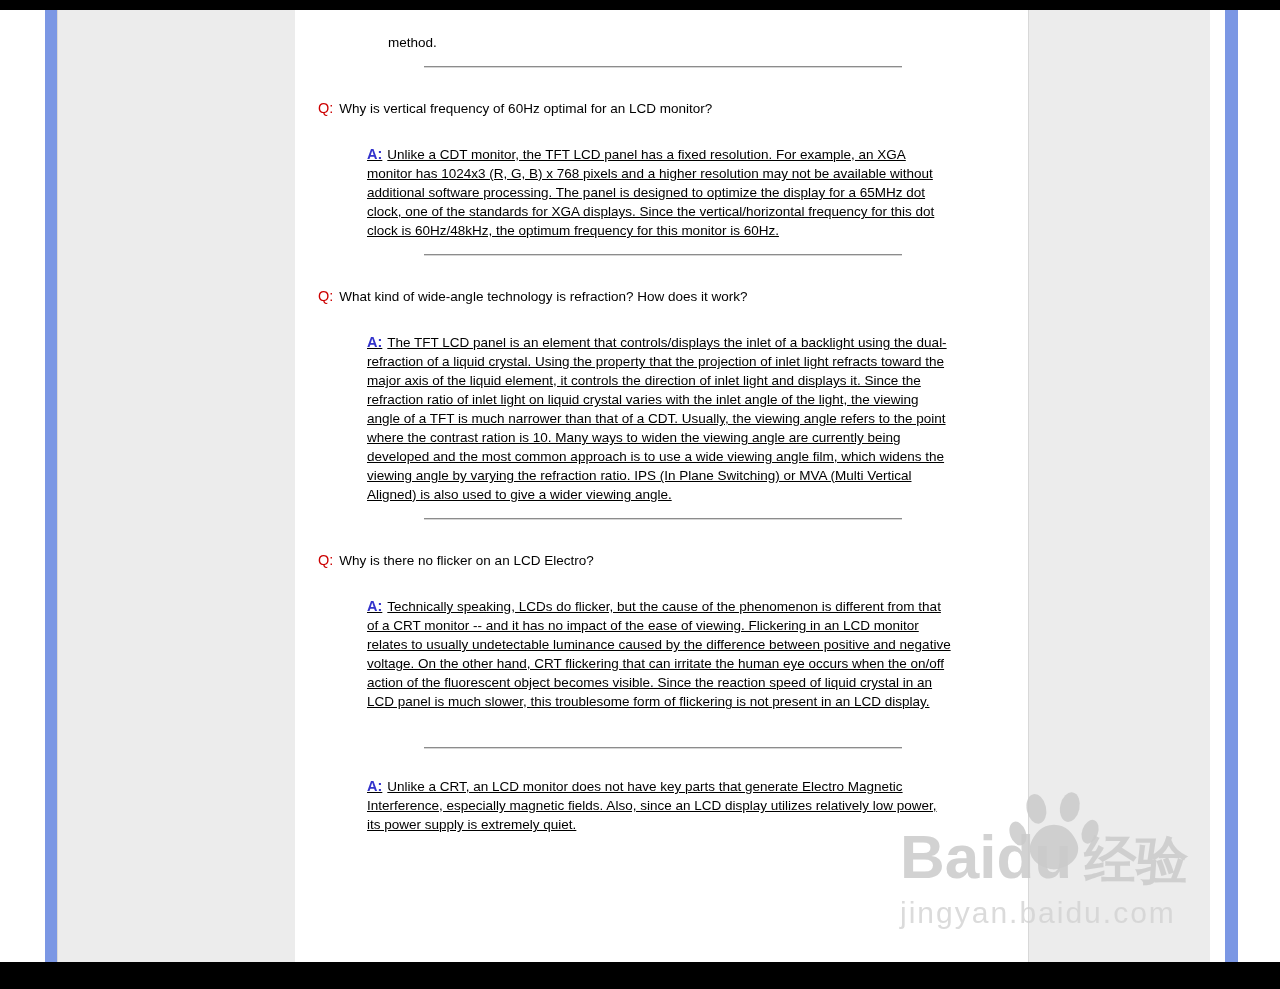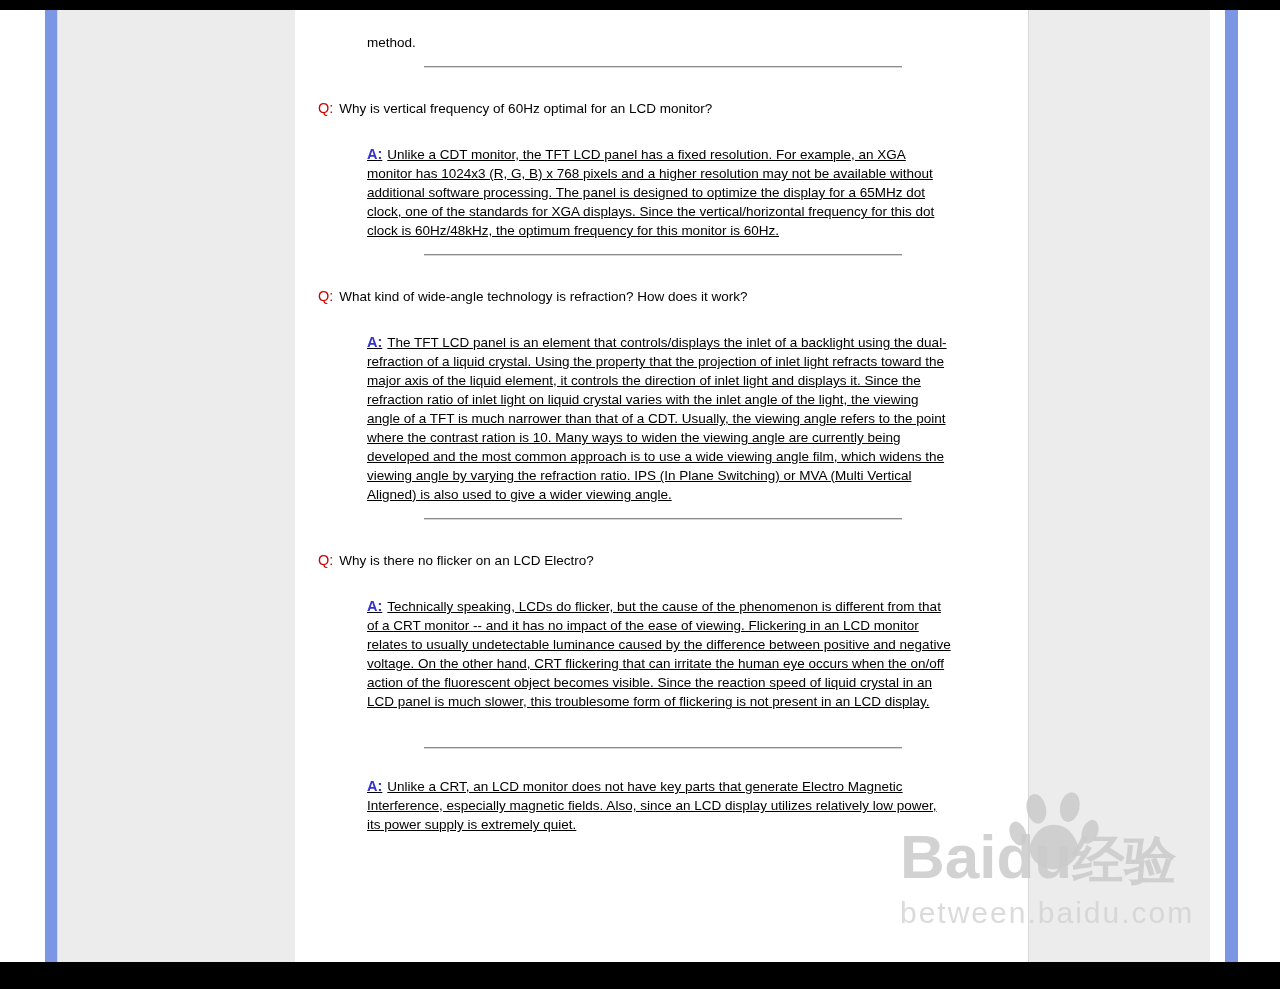--- a/index.html
+++ b/index.html
@@ -15,36 +15,36 @@
   .page { position:absolute; top:10px; left:0; width:1280px; height:952px; display:flex; }
   .col-left-margin { width:45px; background:#ffffff; }
   .stripe { width:12px; background:var(--stripe-blue,#7b97e4); }
   .stripe.right { width:13px; }
   .col-sidebar { width:238px; background:var(--panel-gray,#ececec); border-left:1px solid #d8d8d8; }
   .col-content { width:733px; background:#ffffff; padding-top:23px; font-size:13.5px; line-height:19px; color:#000; }
   .col-right-gray { width:182px; background:var(--panel-gray,#ececec); border-left:1px solid #d8d8d8; }
   .col-right-white { width:15px; background:#ffffff; }
   .col-right-edge { flex:1; background:#ffffff; }
 
-  .fragment { margin-left:72px; }
+  .fragment { margin-left:93px; }
 
   .divider { height:2px; background:#8c8c8c; border-bottom:1px solid #d6d6d6; margin:14px 0 0 129px; width:478px; }
   .divider.lg { margin-top:36px; }
 
   .q-line { margin:32px 0 0 23px; font-weight:normal; font-size:13.5px; line-height:17px; color:#000; }
   .q-prefix { color:var(--q-red,#cc0000); margin-right:6px; font-size:14.5px; }
 
   .answer { margin:28px 0 0 72px; width:585px;text-decoration:underline; }
   .a-prefix { color:var(--a-blue,#3333cc); font-weight:bold; font-size:14.5px; margin-right:5px; }
 
   .watermark { position:absolute; left:898px; top:786px; width:340px; height:155px; z-index:5; pointer-events:none; color:rgba(202,202,202,0.85); }
   .wm-paw { position:absolute; left:106px; top:0; width:100px; height:88px; }
   .wm-paw svg { width:100%; height:100%; fill:rgba(202,202,202,0.85); }
   .wm-brand-row { position:absolute; left:2px; top:40px; font-weight:bold; font-size:62px; line-height:1; white-space:nowrap; }
-  .wm-cn { font-size:52px; margin-left:0; font-weight:bold; }
+  .wm-cn { font-size:52px; margin-left:12px; font-weight:bold; }
   .wm-url { position:absolute; left:2px; top:110px; font-size:30px; letter-spacing:2px; color:rgba(210,210,210,0.8); white-space:nowrap; }
 </style>
 </head>
 <body>
 
 <div class="screen">
 
   <div class="letterbox top"></div>
 
   <div class="page">
@@ -111,18 +111,18 @@
         <ellipse cx="30" cy="26" rx="11" ry="17" transform="rotate(-12 30 26)"></ellipse>
         <ellipse cx="68" cy="24" rx="11" ry="17" transform="rotate(12 68 24)"></ellipse>
         <ellipse cx="9" cy="54" rx="9" ry="14" transform="rotate(-20 9 54)"></ellipse>
         <ellipse cx="91" cy="52" rx="9" ry="14" transform="rotate(20 91 52)"></ellipse>
         <path d="M50 44 C64 44 72 54 76 64 C81 76 74 92 50 95 C26 92 19 76 24 64 C28 54 36 44 50 44 Z"></path>
       </svg>
     </div>
     <div class="wm-brand-row">
       <span>Baidu</span><span class="wm-cn">经验</span>
     </div>
-    <div class="wm-url">between.baidu.com</div>
+    <div class="wm-url">jingyan.baidu.com</div>
   </div>
 
   <div class="letterbox bottom"></div>
 
 </div>
 
 </body></html>

